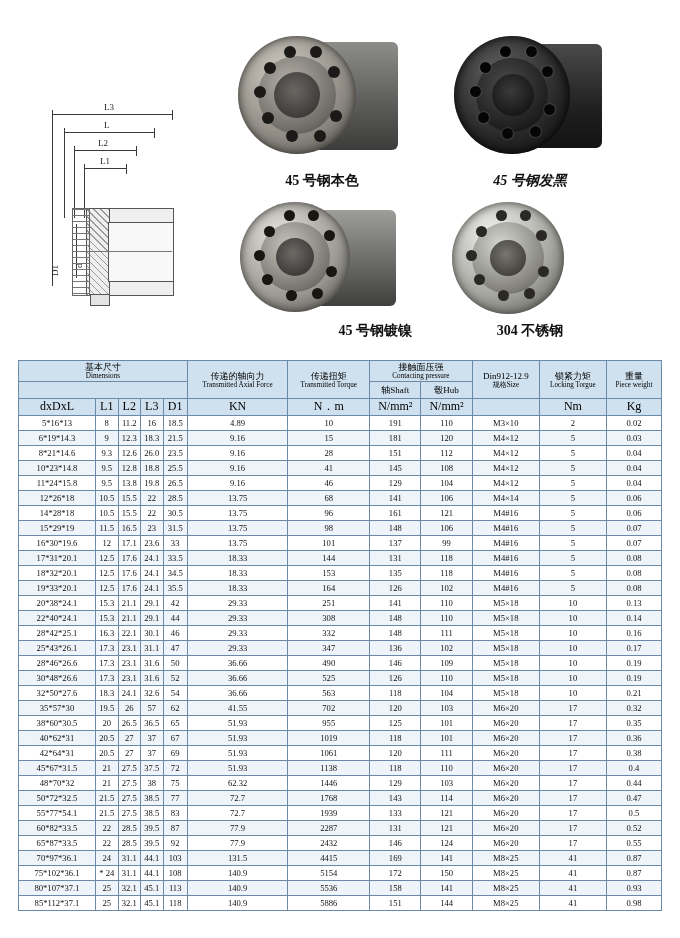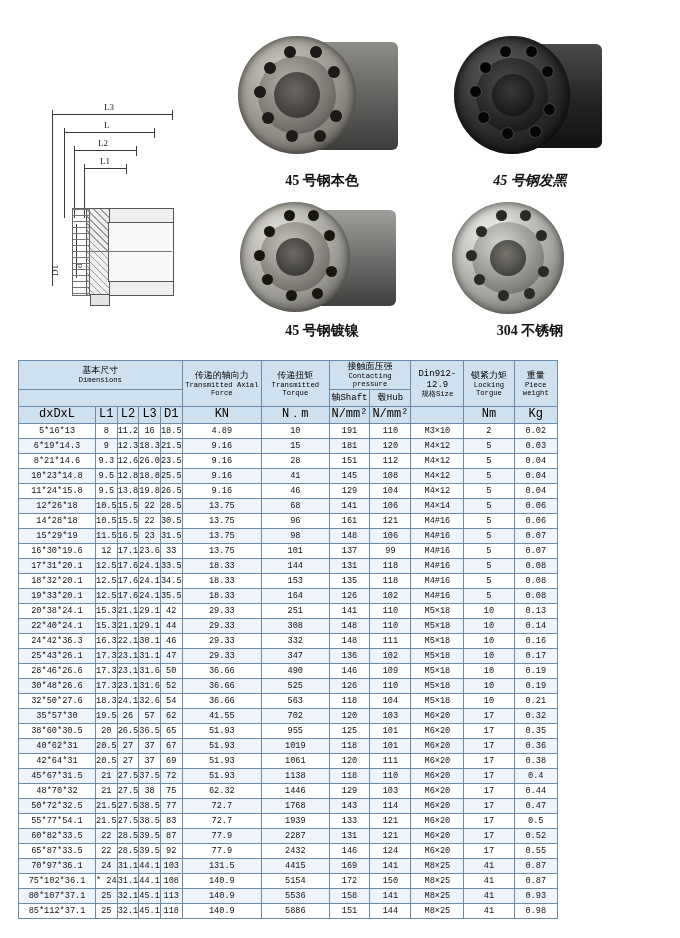--- a/index.html
+++ b/index.html
@@ -85,22 +85,22 @@
 
   
   .table-wrap {
     position: absolute;
     left: 18px;
     top: 360px;
     width: 644px;
   }
   table.spec {
     border-collapse: collapse;
-    width: 540px;
-    font-family: Liberation Mono, monospace;
+    width: 644px;
+    font-family: Liberation Serif, serif;
     font-size: 8.6px;
     line-height: 1.05;
   }
   table.spec th, table.spec td {
     border: 1px solid #6b8aa8;
     text-align: center;
     vertical-align: middle;
     padding: 0;
     height: 14px;
   }
@@ -220,21 +220,21 @@
     <div class="ring" style="left:52px; top:14px; width:11px; height:11px; background:#17160f;"></div>
     <div class="ring" style="left:32px; top:30px; width:11px; height:11px; background:#17160f;"></div>
     <div class="ring" style="left:22px; top:54px; width:11px; height:11px; background:#17160f;"></div>
     <div class="ring" style="left:30px; top:78px; width:11px; height:11px; background:#17160f;"></div>
     <div class="ring" style="left:54px; top:94px; width:11px; height:11px; background:#17160f;"></div>
     <div class="ring" style="left:80px; top:92px; width:11px; height:11px; background:#17160f;"></div>
     <div class="ring" style="left:94px; top:70px; width:11px; height:11px; background:#17160f;"></div>
     <div class="ring" style="left:92px; top:34px; width:11px; height:11px; background:#17160f;"></div>
     <div class="ring" style="left:76px; top:14px; width:11px; height:11px; background:#17160f;"></div>
   </div>
-  <div class="photo-caption" style="left:232px; top:322px;">45 号钢镀镍</div>
+  <div class="photo-caption" style="left:232px; top:322px;text-align:right;">45 号钢镀镍</div>
 
   <div class="photo" style="left:440px; top:196px; width:180px; height:124px; background:#ffffff;">
     <div class="coll-body" style="left:62px; top:14px; width:100px; height:96px; border-radius:6px;
         background:linear-gradient(180deg,#b4b4b1,#7c7c79 55%,#49494 7);"></div>
     <div class="ring" style="left:12px; top:6px; width:112px; height:112px;
         background:radial-gradient(circle at 36% 28%, #efefec, #a7a7a2 56%, #585752 100%);
         box-shadow:inset 0 0 10px #3a3935;"></div>
     <div class="ring" style="left:32px; top:26px; width:72px; height:72px;
         background:radial-gradient(circle at 40% 32%, #d6d6d1, #7f7e79 72%, #454440);"></div>
     <div class="ring" style="left:50px; top:44px; width:36px; height:36px;
@@ -527,21 +527,21 @@
           <td>44</td>
           <td>29.33</td>
           <td>308</td>
           <td>148</td>
           <td>110</td>
           <td>M5×18</td>
           <td>10</td>
           <td>0.14</td>
         </tr>
         <tr>
-          <td class="col-first">24*42*36.3</td>
+          <td class="col-first">28*42*25.1</td>
           <td>16.3</td>
           <td>22.1</td>
           <td>30.1</td>
           <td>46</td>
           <td>29.33</td>
           <td>332</td>
           <td>148</td>
           <td>111</td>
           <td>M5×18</td>
           <td>10</td>

